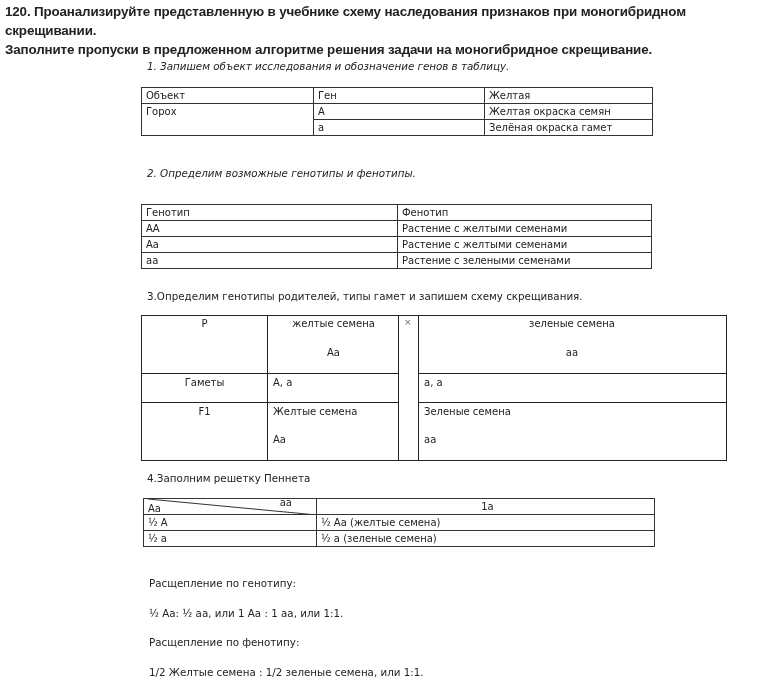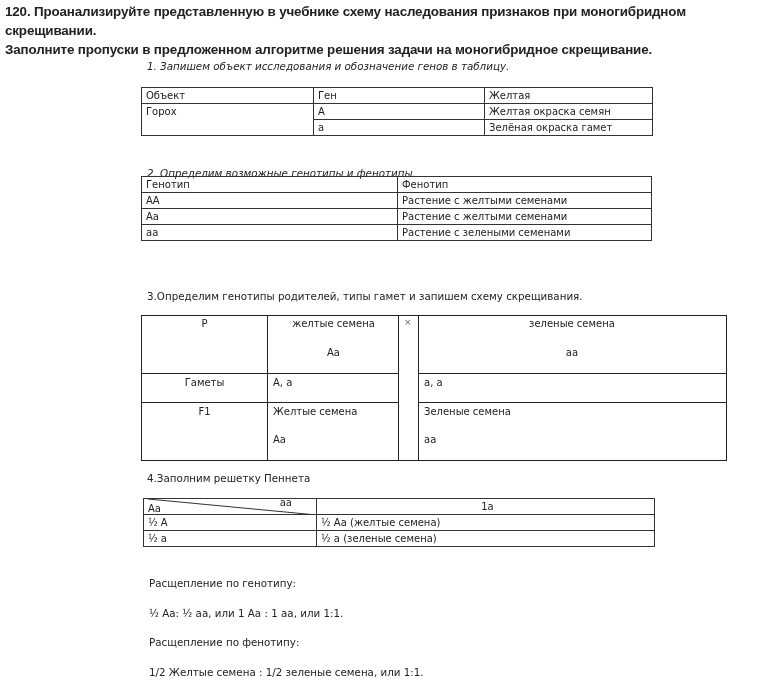--- a/index.html
+++ b/index.html
@@ -59,21 +59,21 @@
     <td>Желтая окраска семян</td>
   </tr>
   <tr>
     <td>а</td>
     <td>Зелёная окраска гамет</td>
   </tr>
 </tbody>
   </table>
 
 <div class="abs step italic" style="left:147px; top:167px;">2. Определим возможные генотипы и фенотипы.</div>
-<table class="abs t2" style="left:141px; top:176px; width:510px;">
+<table class="abs t2" style="left:141px; top:204px; width:510px;">
   <colgroup>
       <col style="width:256px">
       <col style="width:254px">
     </colgroup>
   <tbody>
       <tr>
     <td>Генотип</td>
     <td>Фенотип</td>
   </tr>
   <tr>

